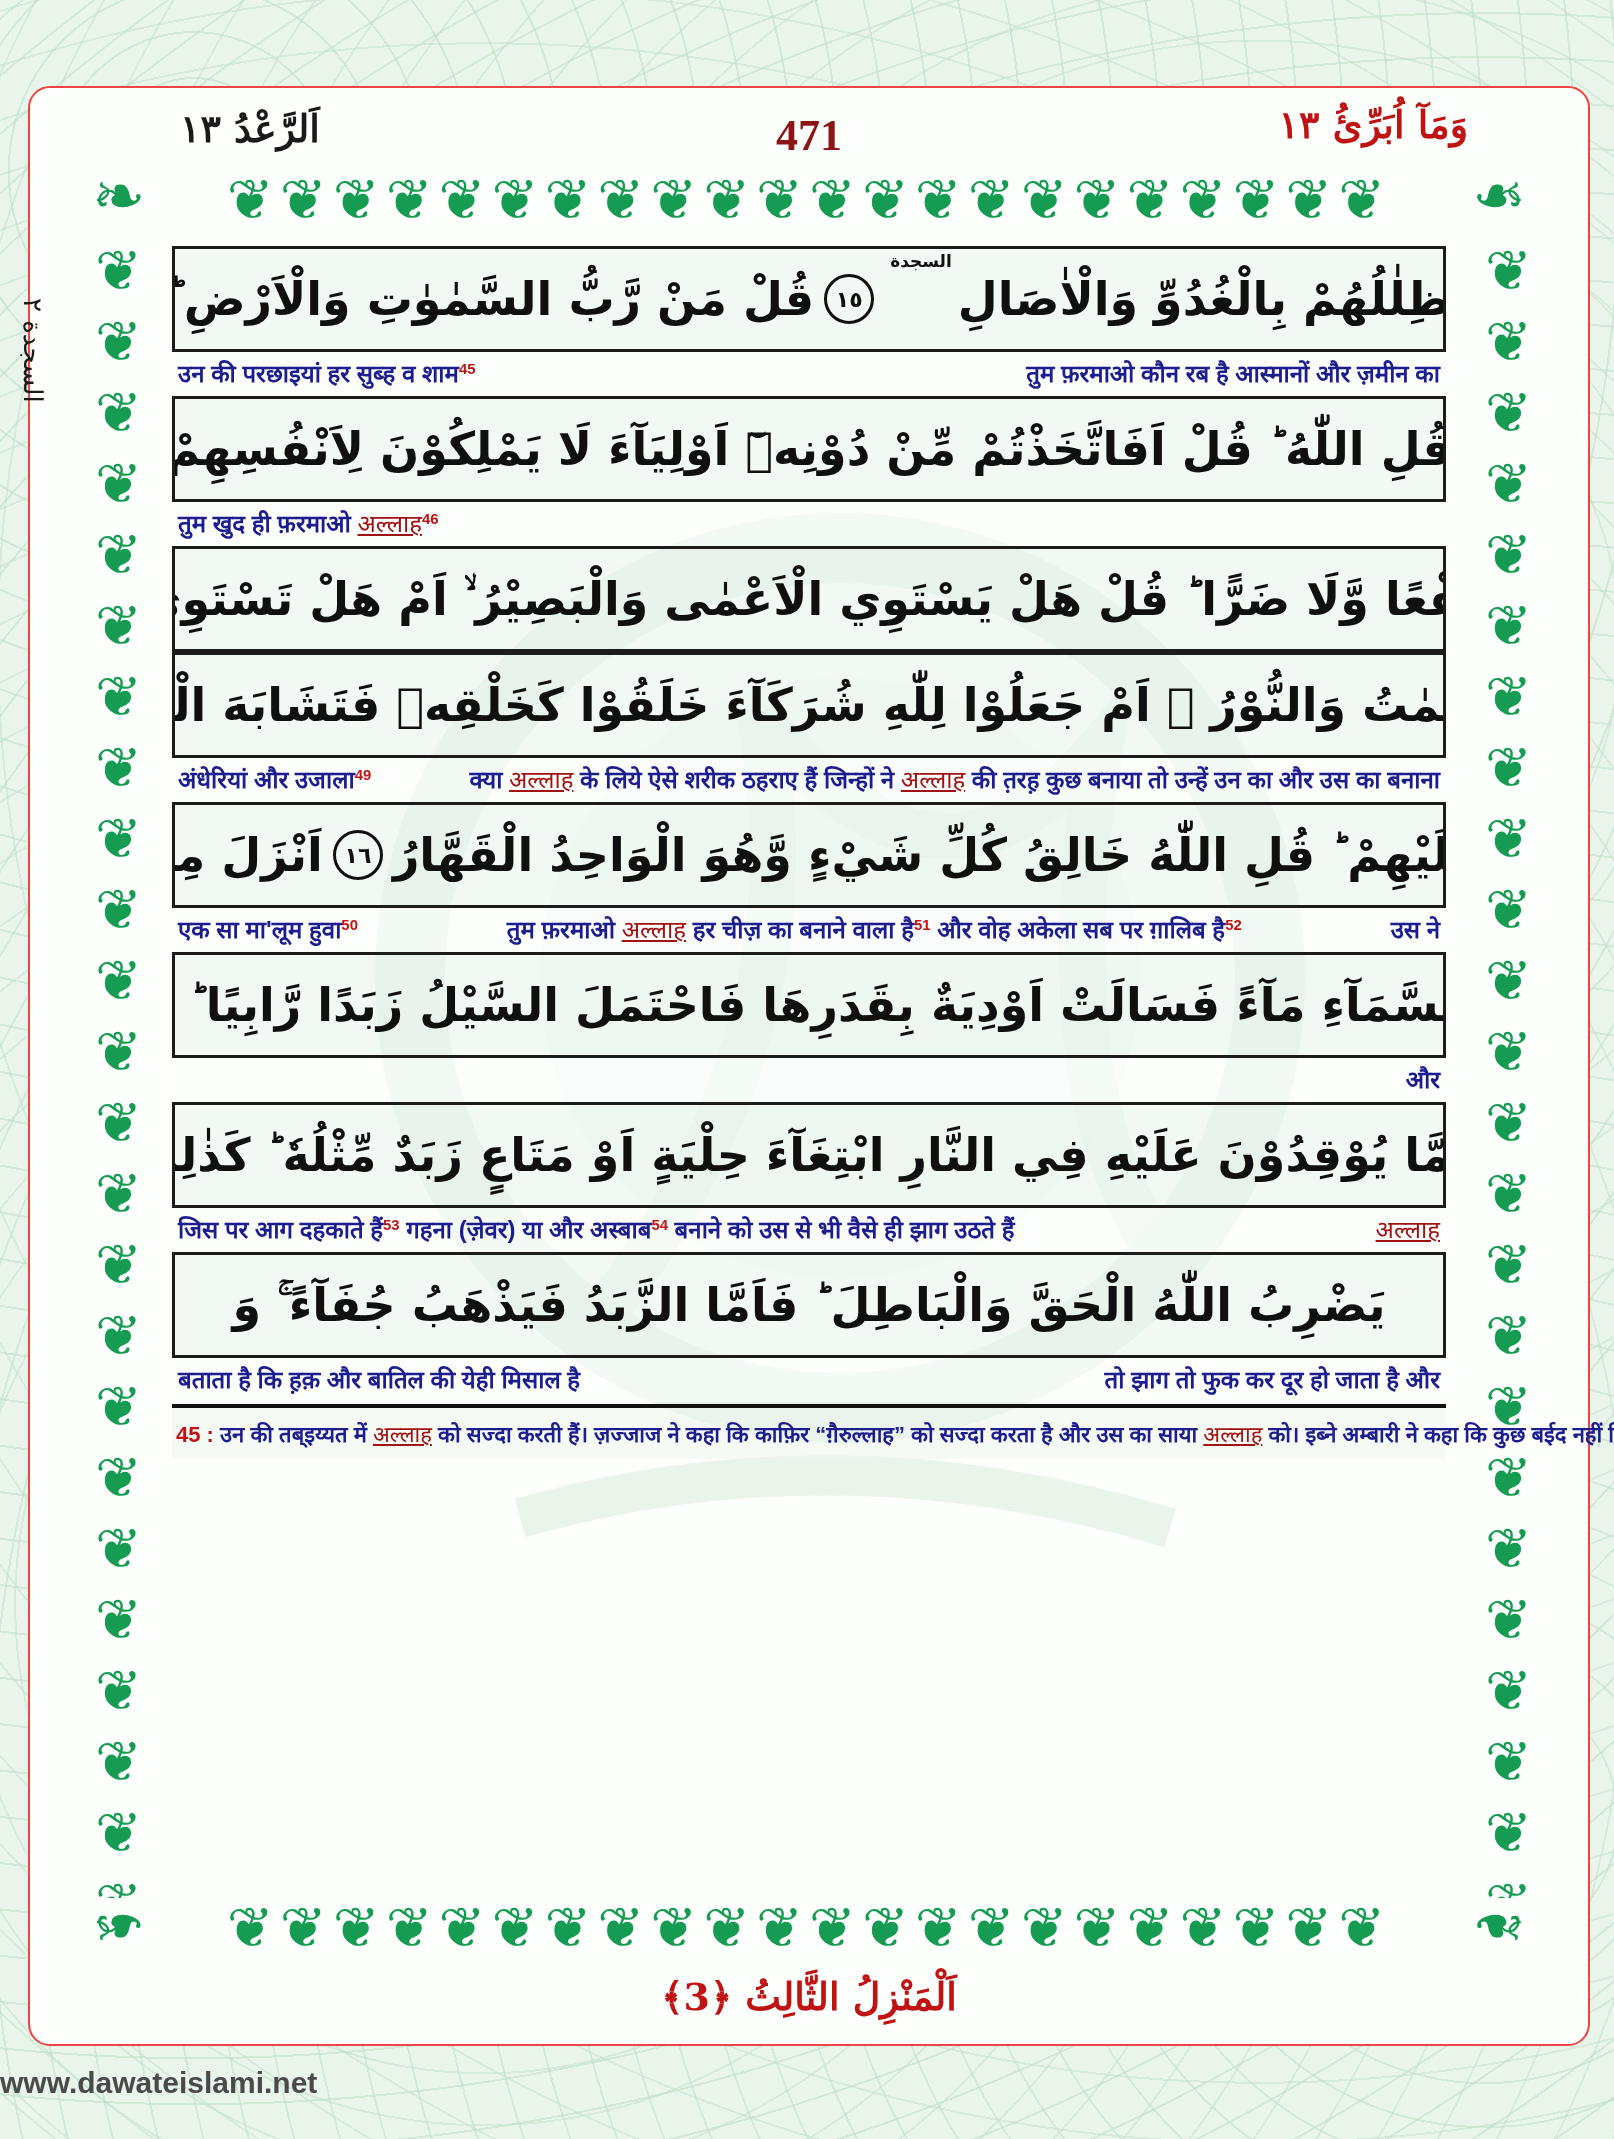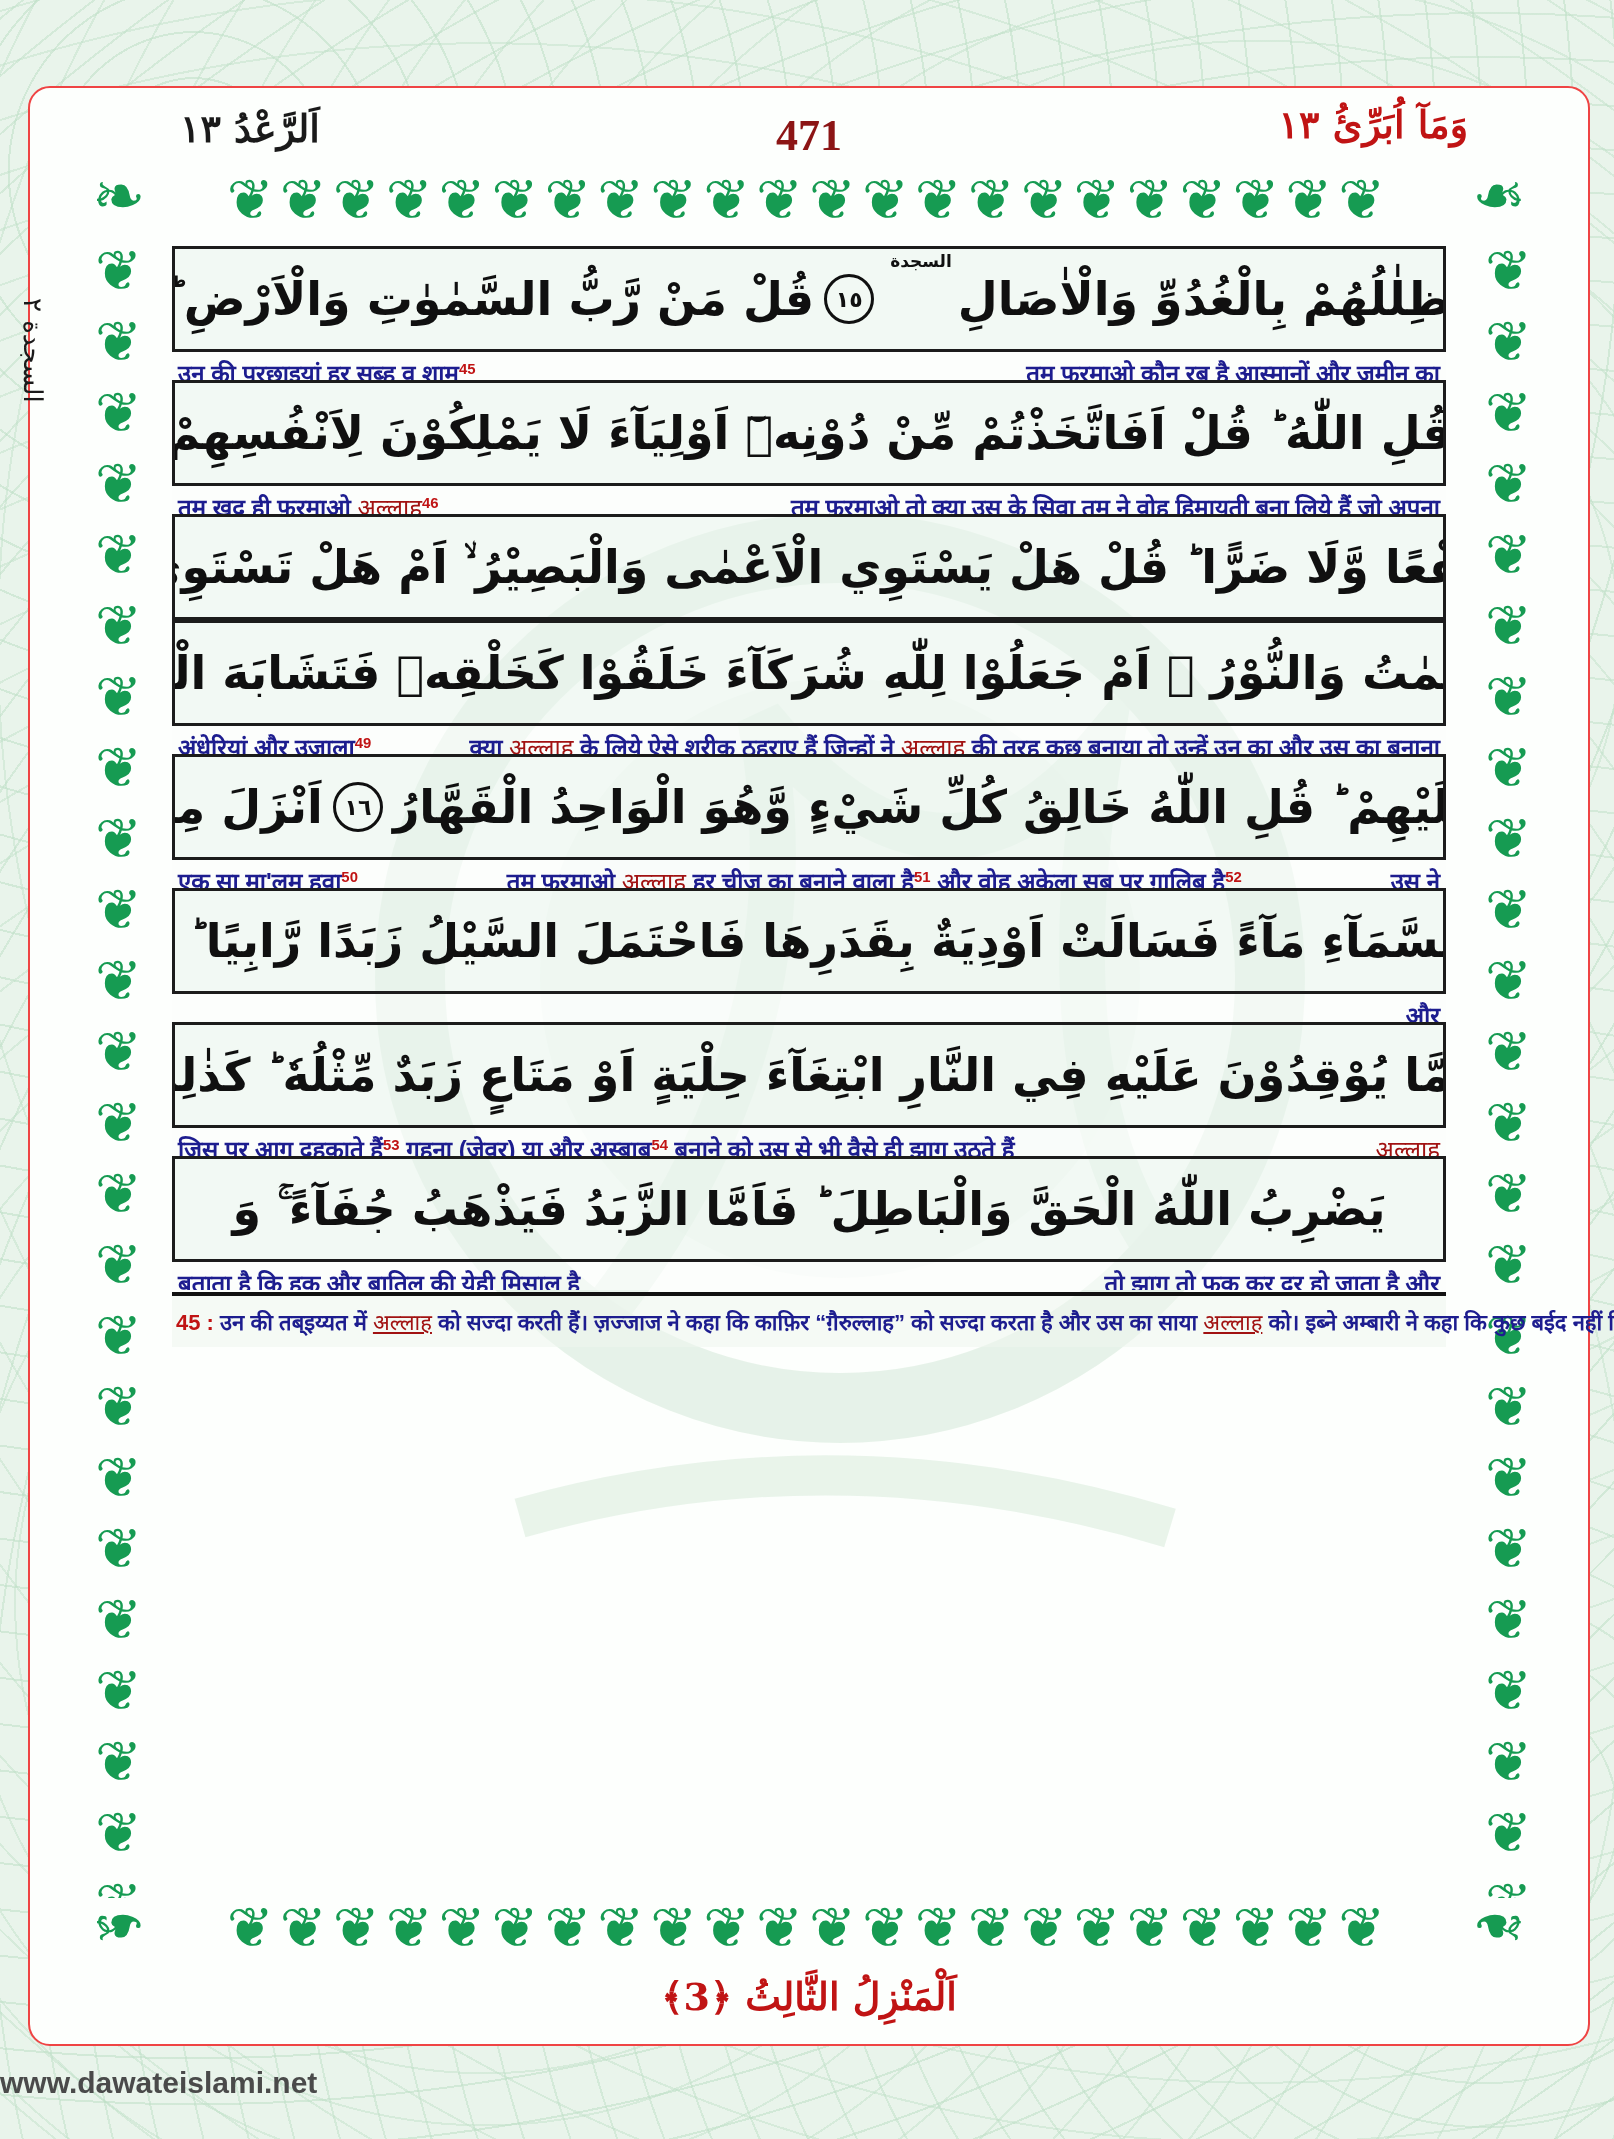--- a/index.html
+++ b/index.html
@@ -44,21 +44,21 @@
   .watermark{position:absolute;left:310px;top:330px;z-index:0;opacity:.55;}
   
   .content{position:absolute;left:142px;right:142px;top:158px;z-index:1;}
   .arabic-line{
     display:flex;align-items:center;justify-content:center;direction:rtl;
     height:100px;border:3px solid #1c1c1c;background:rgba(234,244,236,.55);
     font-family:"DejaVu Sans",sans-serif;font-weight:bold;color:#101010;
     font-size:46px;white-space:nowrap;overflow:hidden;
   }
   .trans-line{
-    display:flex;align-items:baseline;height:28px;line-height:44px;
+    display:flex;align-items:baseline;height:44px;line-height:44px;
     background:rgba(252,254,252,.6);color:var(--navy);
     font-size:24px;font-weight:bold;white-space:nowrap;overflow:hidden;padding:0 6px;
   }
   .seg-n{white-space:pre;}
   .seg-a{color:var(--maroon);font-weight:normal;text-decoration:underline;white-space:pre;}
   .seg-s{color:var(--red);font-weight:bold;font-size:0.62em;vertical-align:super;position:relative;top:-0.55em;white-space:pre;}
   .seg-fn{color:var(--red);font-weight:bold;white-space:pre;}
   .seg-g{flex:1 1 36px;min-width:18px;}
   .seg-ar{font-family:"DejaVu Sans",sans-serif;direction:rtl;unicode-bidi:isolate;white-space:pre;}
   .seg-marker{
@@ -121,21 +121,20 @@
         </div>
 
   <div class="arabic-line">
           <span class="seg-ar">قُلِ اللّٰهُ ؕ قُلْ اَفَاتَّخَذْتُمْ مِّنْ دُوْنِهٖٓ اَوْلِيَآءَ لَا يَمْلِكُوْنَ لِاَنْفُسِهِمْ</span>
         </div>
   <div class="trans-line">
           <span class="seg-n">तुम खुद ही फ़रमाओ </span>
           <span class="seg-a">अल्लाह</span>
           <span class="seg-s">46</span>
           <span class="seg-g"></span>
-          <span class="seg-n">तुम फ़रमाओ तो क्या उस के सिवा तुम ने वोह हिमायती बना लिये हैं जो अपना</span>
         </div>
 
   <div class="arabic-line">
           <span class="seg-ar">نَفْعًا وَّلَا ضَرًّا ؕ قُلْ هَلْ يَسْتَوِي الْاَعْمٰى وَالْبَصِيْرُ ۙ اَمْ هَلْ تَسْتَوِي</span>
         </div>
 
   <div class="arabic-line">
           <span class="seg-ar">الظُّلُمٰتُ وَالنُّوْرُ ۚ اَمْ جَعَلُوْا لِلّٰهِ شُرَكَآءَ خَلَقُوْا كَخَلْقِهٖ فَتَشَابَهَ الْخَلْقُ</span>
         </div>
   <div class="trans-line">

